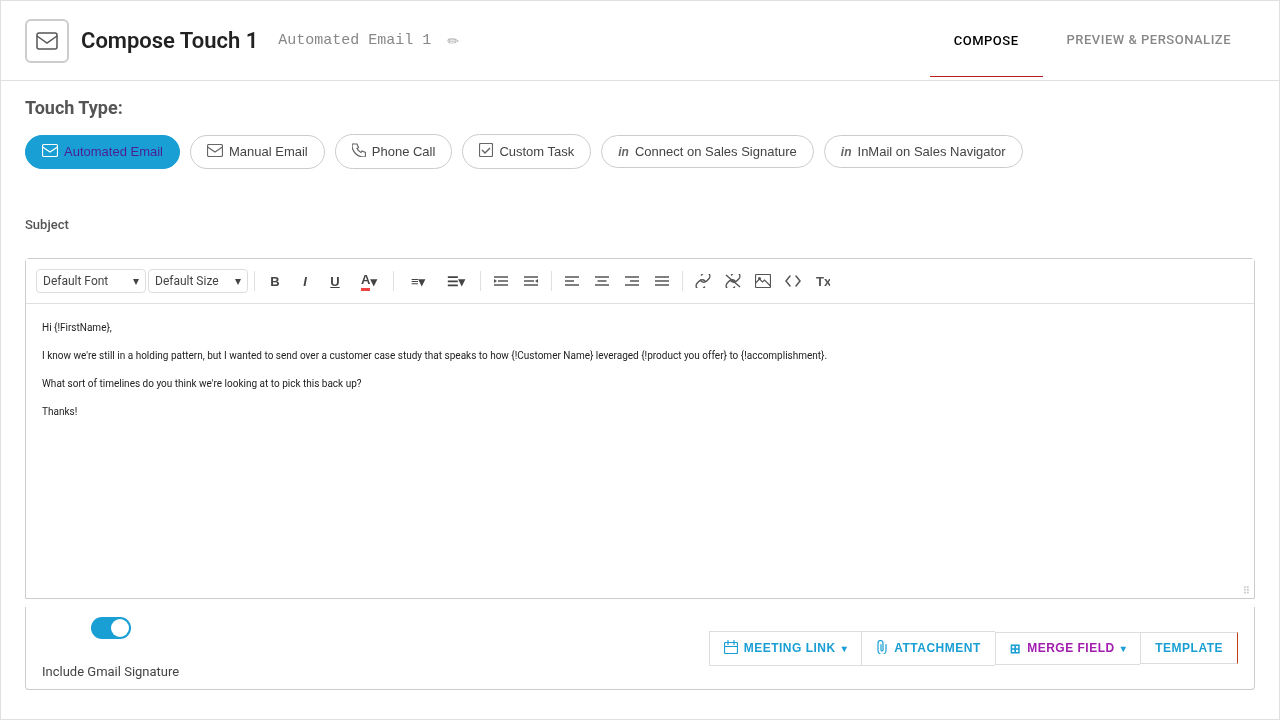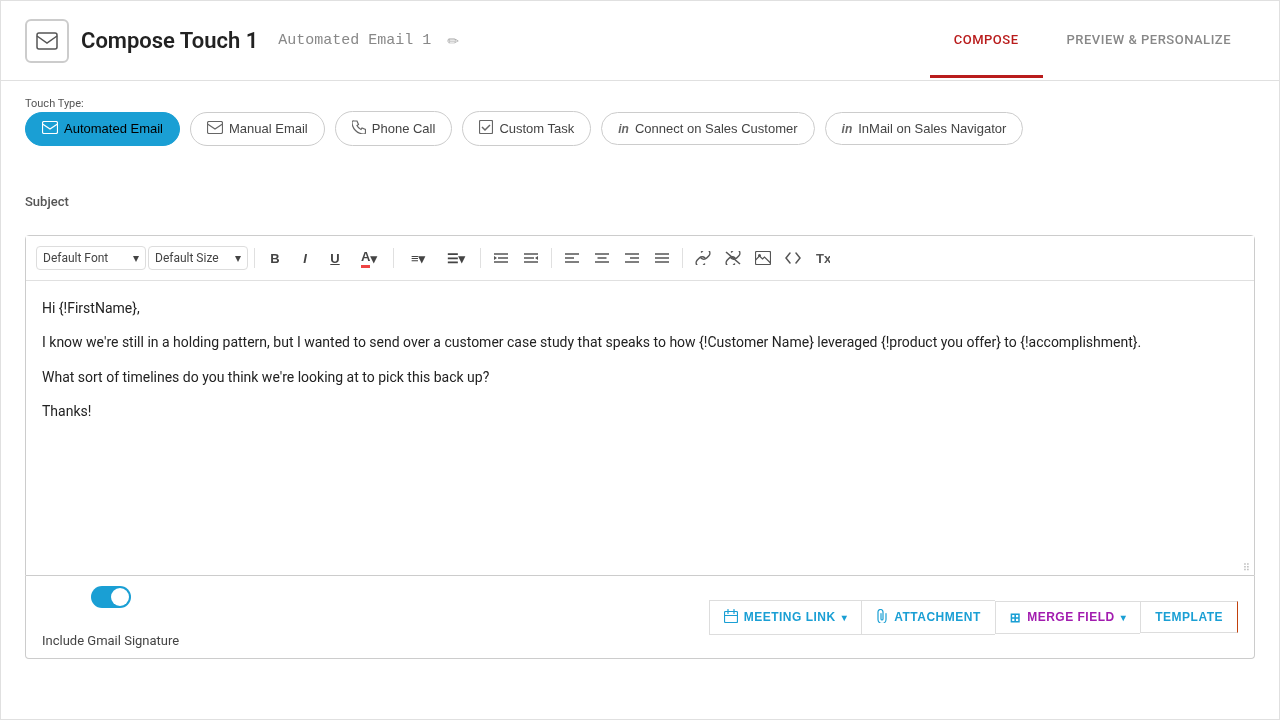--- a/index.html
+++ b/index.html
@@ -9,57 +9,57 @@
 
     
     .header { display: flex; align-items: center; justify-content: space-between; padding: 0 24px; height: 80px; border-bottom: 1px solid #e0e0e0; }
     .header-left { display: flex; align-items: center; gap: 12px; }
     .header-icon { width: 44px; height: 44px; border: 2px solid #ccc; border-radius: 6px; display: flex; align-items: center; justify-content: center; color: #555; font-size: 18px; }
     .header-title { font-size: 22px; font-weight: 600; color: #222; }
     .header-subtitle { font-size: 15px; color: #888; margin-left: 8px; font-family: Liberation Mono, monospace; }
     .edit-icon { color: #aaa; font-size: 14px; margin-left: 4px; cursor: pointer; }
     .header-nav { display: flex; align-items: center; gap: 0; }
     .nav-tab { padding: 28px 24px; font-size: 14px; font-weight: 500; color: #888; cursor: pointer; border-bottom: 3px solid transparent; letter-spacing: 0.5px; text-transform: uppercase; font-size: 13px; }
-    .nav-tab.active { color: #b91c1c; border-bottom: 3px solid #b91c1c; }
+    .nav-tab.active { color: #000000; border-bottom: 1px solid #b91c1c; }
 
     
     .section { padding: 16px 24px; }
-    .section-label { font-size: 11px; color: #555; margin-bottom: 1px; font-weight: 400; }
+    .section-label { font-size: 18px; color: #555; margin-bottom: 16px; font-weight: 700; }
 
     
     .touch-type-row { display: flex; align-items: center; gap: 10px; flex-wrap: wrap; }
     .touch-btn { display: flex; align-items: center; gap: 6px; padding: 8px 16px; border-radius: 24px; border: 1.5px solid #ccc; background: #fff; color: #444; font-size: 13px; cursor: pointer; font-weight: 500; white-space: nowrap; }
-    .touch-btn.active { background: #1a9fd4; border-color: #1a9fd4; color: #000000; }
+    .touch-btn.active { background: #1a9fd4; border-color: #1a9fd4; color: #4c1d95; }
     .touch-btn .btn-icon { font-size: 14px; }
 
     
     .subject-section { padding: 0 24px 10px; margin-top: 32px; }
     .subject-label { font-size: 13px; color: #555; margin-bottom: 6px; font-weight: 500; }
     .subject-input { width: 100%; border: 1.5px solid #ccc; border-radius: 4px; padding: 10px 12px; font-size: 14px; color: #333; outline: none; }
     .toolbar { display: flex; align-items: center; gap: 2px; padding: 8px 10px; border-bottom: 1px solid #e0e0e0; flex-wrap: wrap; background: #fff; }
     .toolbar-select { border: 1px solid #ddd; border-radius: 4px; padding: 4px 6px; font-size: 12px; color: #444; background: #fff; cursor: pointer; display: flex; align-items: center; gap: 4px; min-width: 110px; justify-content: space-between; }
     .toolbar-select-size { min-width: 100px; }
     .toolbar-divider { width: 1px; height: 20px; background: #e0e0e0; margin: 0 4px; }
     .toolbar-btn { width: 28px; height: 28px; display: flex; align-items: center; justify-content: center; border: none; background: none; cursor: pointer; border-radius: 3px; color: #444; font-size: 13px; font-weight: 600; }
     .toolbar-btn.with-arrow { width: 36px; }
-    .editor-body { padding: 16px; flex: 1; font-size: 14px; line-height: 1.6; color: #222; min-height: 280px; }
+    .editor-body { padding: 16px; flex: 1; font-size: 10px; line-height: 1.6; color: #222; min-height: 280px; }
     .editor-body p { margin-bottom: 12px; }
     .bottom-bar-wrapper { margin: 0 24px 16px; border: 1px solid #ccc; border-top: none; border-radius: 0 0 4px 4px; display: flex; align-items: center; justify-content: space-between; padding: 10px 16px; background: #fff; }
     .gmail-sig { display: flex; align-items: center; gap: 25px; font-size: 13px; color: #444; flex-direction: column; }
     .toggle { width: 40px; height: 22px; background: #1a9fd4; border-radius: 11px; position: relative; cursor: pointer; display: flex; align-items: center; padding: 2px; }
     .toggle-knob { width: 18px; height: 18px; background: #fff; border-radius: 50%; margin-left: auto; }
     .bottom-actions { display: flex; align-items: center; gap: 0; margin-left: 36px; }
     .bottom-btn { display: flex; align-items: center; gap: 6px; padding: 8px 14px; border: 1px solid #ddd; background: #fff; color: #444; font-size: 12px; font-weight: 600; cursor: pointer; letter-spacing: 0.5px; text-transform: uppercase; border-right: none; }
     .bottom-btn:last-child { border-right: 1px solid #c2410c; }
     .chevron-sm { font-size: 10px; }
 
     .resize-handle { display: flex; justify-content: flex-end; padding: 2px 4px; }
     .resize-dots { color: #bbb; font-size: 10px; line-height: 1; }
 
-    .editor-outer { margin: 10px 24px 0; border: 1.5px solid #ccc; border-radius: 4px 4px 0 0; }
+    .editor-outer { margin: 10px 24px 8px; border: 1.5px solid #ccc; border-radius: 4px 4px 0 0; }
   </style>
 </head>
 <body>
 
 <div class="page-wrapper">
 
   <div class="header">
     <div class="header-left">
       <div class="header-icon">
         <svg width="22" height="18" viewBox="0 0 22 18" fill="none" xmlns="http://www.w3.org/2000/svg">
@@ -110,21 +110,21 @@
         <span class="btn-icon">
           <svg width="14" height="14" viewBox="0 0 14 14" fill="none">
               <rect x="0.5" y="0.5" width="13" height="13" rx="1" stroke="#666" stroke-width="1.2" fill="none"></rect>
               <path d="M3 7l3 3 5-5" stroke="#666" stroke-width="1.5" fill="none"></path>
             </svg>
         </span>
         <span>Custom Task</span>
       </button>
       <button class="touch-btn">
         <span class="btn-icon" style="font-size:12px; font-weight:700; color:#666; font-style:italic;">in</span>
-        <span>Connect on Sales Customer</span>
+        <span>Connect on Sales Signature</span>
       </button>
       <button class="touch-btn">
         <span class="btn-icon" style="font-size:12px; font-weight:700; color:#666; font-style:italic;">in</span>
         <span>InMail on Sales Navigator</span>
       </button>
     </div>
   </div>
 
   <div class="subject-section">
     <div class="subject-label">Subject</div>

